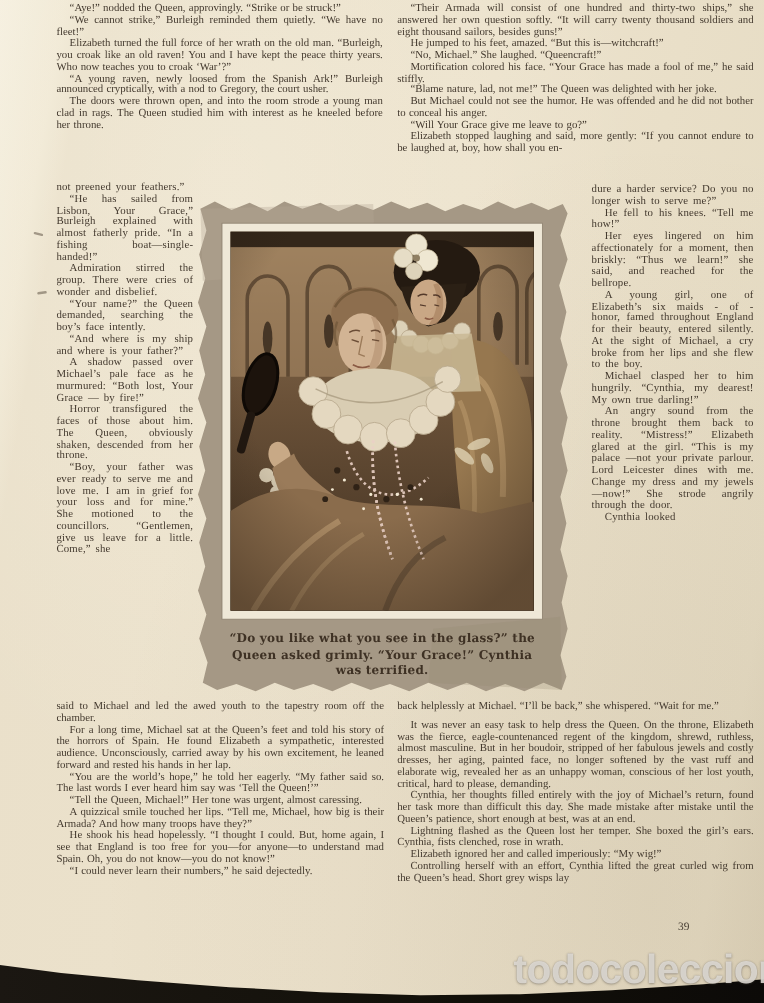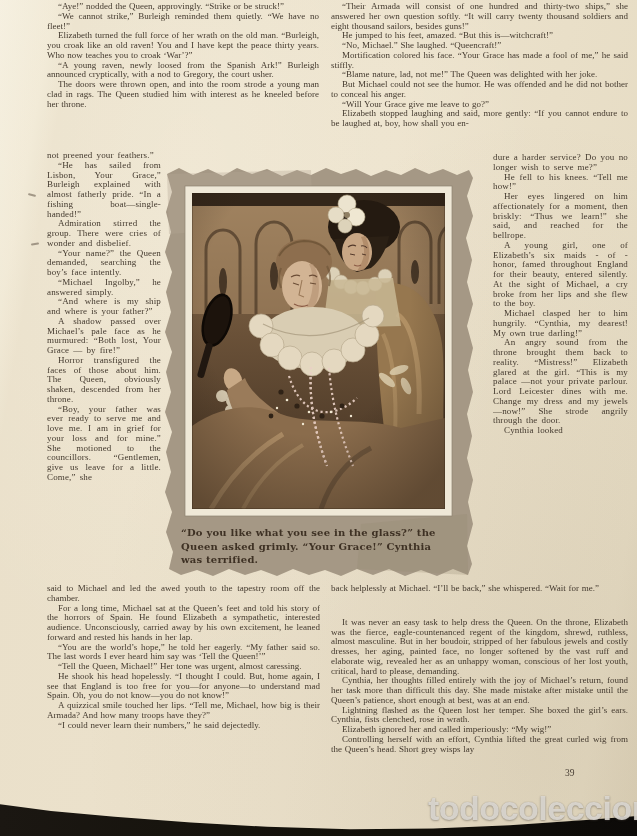--- a/index.html
+++ b/index.html
@@ -18,34 +18,34 @@
     background:radial-gradient(ellipse at 30% 20%,rgba(255,252,240,.25),rgba(0,0,0,0) 55%),
                radial-gradient(ellipse at 85% 90%,rgba(120,100,70,.10),rgba(0,0,0,0) 60%);
   }
   .fold-mark{position:absolute;width:8px;height:2px;background:#6e6354;border-radius:2px;opacity:.6;}
   .colblock{
     position:absolute;overflow:hidden;color:#43392e;
     font-size:9px;line-height:9.75px;text-rendering:optimizeLegibility;
   }
   .para{margin:0;text-indent:11px;text-align:justify;word-spacing:.5px;}
   .para.cont{text-indent:0;}
-  .para.gap{margin-top:24px;}
+  .para.gap{margin-top:6px;}
   .narrow .para{word-spacing:1.6px;letter-spacing:.15px;}
   #block-left-top   {left:47px; top:2px;   width:272px;height:148px;}
   #block-right-top  {left:331px;top:2px;   width:297px;height:151px;}
   #block-left-nar   {left:47px; top:151px; width:114px;height:432px;}
   #block-right-nar  {left:493px;top:153px; width:135px;height:430px;}
   #block-left-bot   {left:47px; top:584px; width:273px;height:205px;}
   #block-right-bot  {left:331px;top:584px; width:297px;height:205px;}
   #photo-figure{position:absolute;left:161px;top:164px;width:315px;height:415px;margin:0;}
   #photo-figure svg{display:block;}
   #photo-caption{
     position:absolute;left:20px;right:20px;top:362px;margin:0;
     font-family:"DejaVu Serif",serif;font-weight:bold;
-    font-size:10px;line-height:13.5px;color:#3e3124;
+    font-size:10px;line-height:13.5px;text-align:center;color:#3e3124;
     letter-spacing:.2px;
   }
   #page-number{
     position:absolute;left:565px;top:768px;width:34px;text-align:left;
     font-size:9.5px;color:#4a4036;
   }
   #watermark{
     position:absolute;left:428px;top:789px;
     font-family:"Liberation Sans",sans-serif;font-weight:bold;
     font-size:34px;letter-spacing:-.5px;white-space:nowrap;
@@ -77,42 +77,41 @@
         <p class="para">“Blame nature, lad, not me!”  The Queen was delighted with her joke.</p>
         <p class="para">But Michael could not see the humor.  He was offended and he did not bother to conceal his anger.</p>
         <p class="para">“Will Your Grace give me leave to go?”</p>
         <p class="para">Elizabeth stopped laughing and said, more gently: “If you cannot endure to be laughed at, boy, how shall you en-</p>
       </section>
     <section id="block-left-nar" class="colblock narrow">
         <p class="para cont">not preened your feathers.”</p>
         <p class="para">“He has sailed from Lisbon, Your Grace,” Burleigh explained with almost fatherly pride.  “In a fishing boat—single-handed!”</p>
         <p class="para">Admiration stirred the group.  There were cries of wonder and disbelief.</p>
         <p class="para">“Your name?” the Queen demanded, searching the boy’s face intently.</p>
-        <p class="para">“Michael Ingolby,” he answered simply.</p>
         <p class="para">“And where is my ship and where is your father?”</p>
         <p class="para">A shadow passed over Michael’s pale face as he murmured: “Both lost, Your Grace — by fire!”</p>
         <p class="para">Horror transfigured the faces of those about him. The Queen, obviously shaken, descended from her throne.</p>
         <p class="para">“Boy, your father was ever ready to serve me and love me.  I am in grief for your loss and for mine.” She motioned to the councillors.  “Gentlemen, give us leave for a little.  Come,” she</p>
       </section>
     <section id="block-right-nar" class="colblock narrow">
         <p class="para cont">dure a harder service?  Do you no longer wish to serve me?”</p>
         <p class="para">He fell to his knees.  “Tell me how!”</p>
         <p class="para">Her eyes lingered on him affectionately for a moment, then briskly: “Thus we learn!” she said, and reached for the bellrope.</p>
         <p class="para">A young girl, one of Elizabeth’s six maids - of - honor, famed throughout England for their beauty, entered silently.  At the sight of Michael, a cry broke from her lips and she flew to the boy.</p>
         <p class="para">Michael clasped her to him hungrily. “Cynthia, my dearest!  My own true darling!”</p>
         <p class="para">An angry sound from the throne brought them back to reality.  “Mistress!” Elizabeth glared at the girl. “This is my palace —not your private parlour.  Lord Leicester dines with me.  Change my dress and my jewels —now!”  She strode angrily through the door.</p>
         <p class="para">Cynthia looked</p>
       </section>
     <section id="block-left-bot" class="colblock">
         <p class="para cont">said to Michael and led the awed youth to the tapestry room off the chamber.</p>
         <p class="para">For a long time, Michael sat at the Queen’s feet and told his story of the horrors of Spain.  He found Elizabeth a sympathetic, interested audience.  Unconsciously, carried away by his own excitement, he leaned forward and rested his hands in her lap.</p>
         <p class="para">“You are the world’s hope,” he told her eagerly.  “My father said so.  The last words I ever heard him say was ‘Tell the Queen!’”</p>
         <p class="para">“Tell the Queen, Michael!” Her tone was urgent, almost caressing.</p>
+        <p class="para">A quizzical smile touched her lips.  “Tell me, Michael, how big is their Armada?  And how many troops have they?”</p>
         <p class="para">He shook his head hopelessly.  “I thought I could.  But, home again, I see that England is too free for you—for anyone—to understand mad Spain.  Oh, you do not know—you do not know!”</p>
-        <p class="para">A quizzical smile touched her lips.  “Tell me, Michael, how big is their Armada?  And how many troops have they?”</p>
         <p class="para">“I could never learn their numbers,” he said dejectedly.</p>
       </section>
     <section id="block-right-bot" class="colblock">
         <p class="para cont">back helplessly at Michael.  “I’ll be back,” she whispered. “Wait for me.”</p>
         <p class="para gap">It was never an easy task to help dress the Queen.  On the throne, Elizabeth was the fierce, eagle-countenanced regent of the kingdom, shrewd, ruthless, almost masculine. But in her boudoir, stripped of her fabulous jewels and costly dresses, her aging, painted face, no longer softened by the vast ruff and elaborate wig, revealed her as an unhappy woman, conscious of her lost youth, critical, hard to please, demanding.</p>
         <p class="para">Cynthia, her thoughts filled entirely with the joy of Michael’s return, found her task more than difficult this day. She made mistake after mistake until the Queen’s patience, short enough at best, was at an end.</p>
         <p class="para">Lightning flashed as the Queen lost her temper.  She boxed the girl’s ears.  Cynthia, fists clenched, rose in wrath.</p>
         <p class="para">Elizabeth ignored her and called imperiously: “My wig!”</p>
         <p class="para">Controlling herself with an effort, Cynthia lifted the great curled wig from the Queen’s head.  Short grey wisps lay</p>
       </section>

